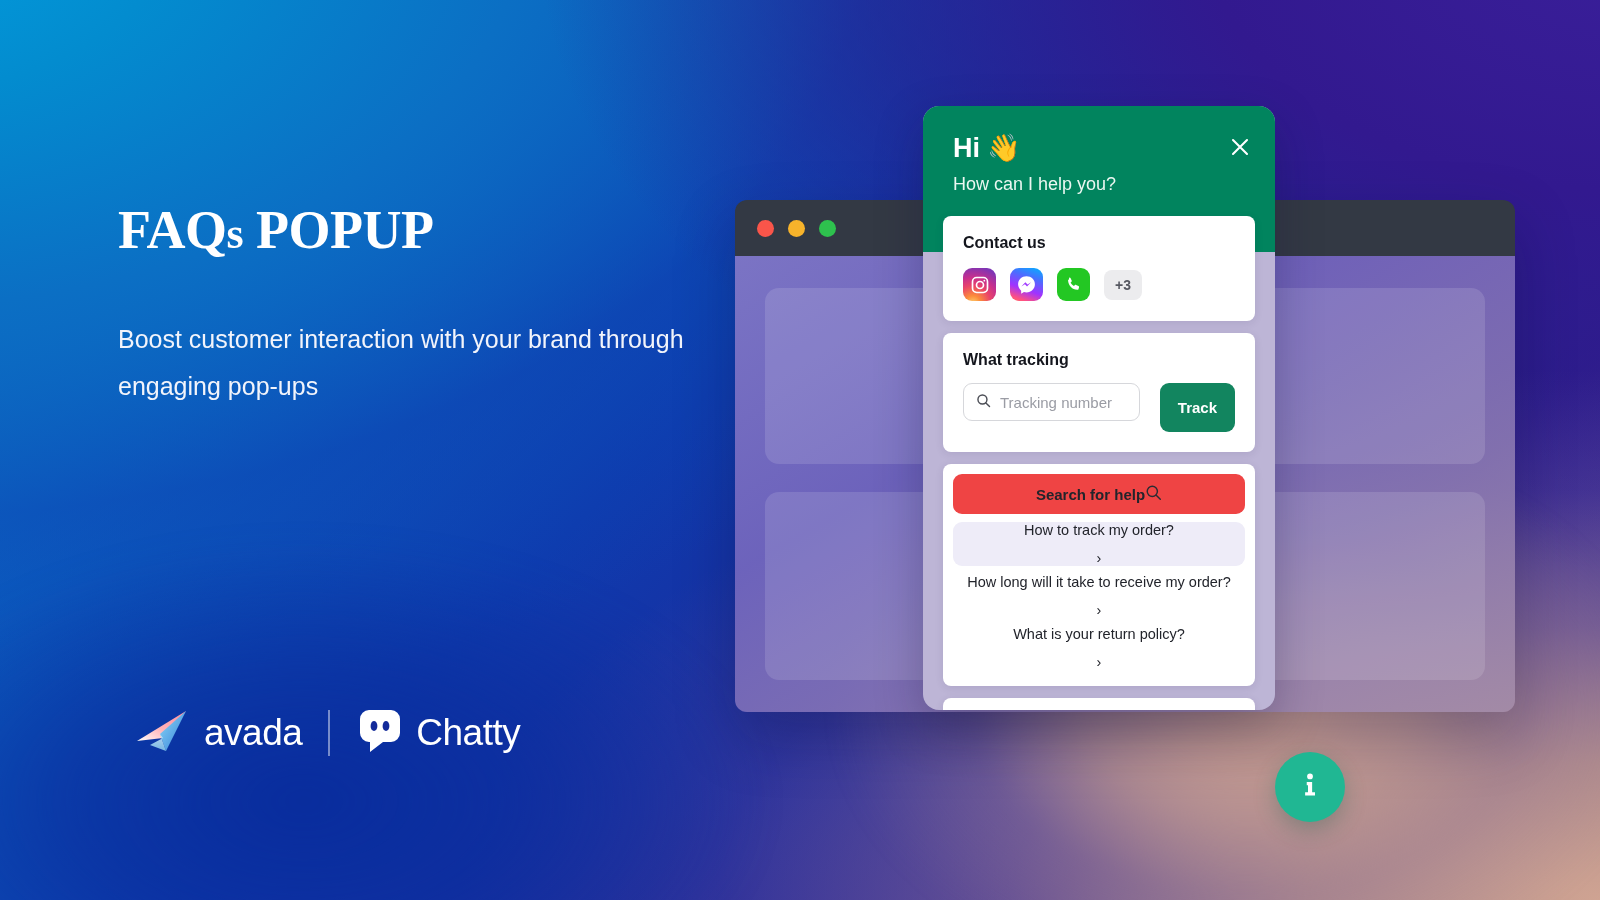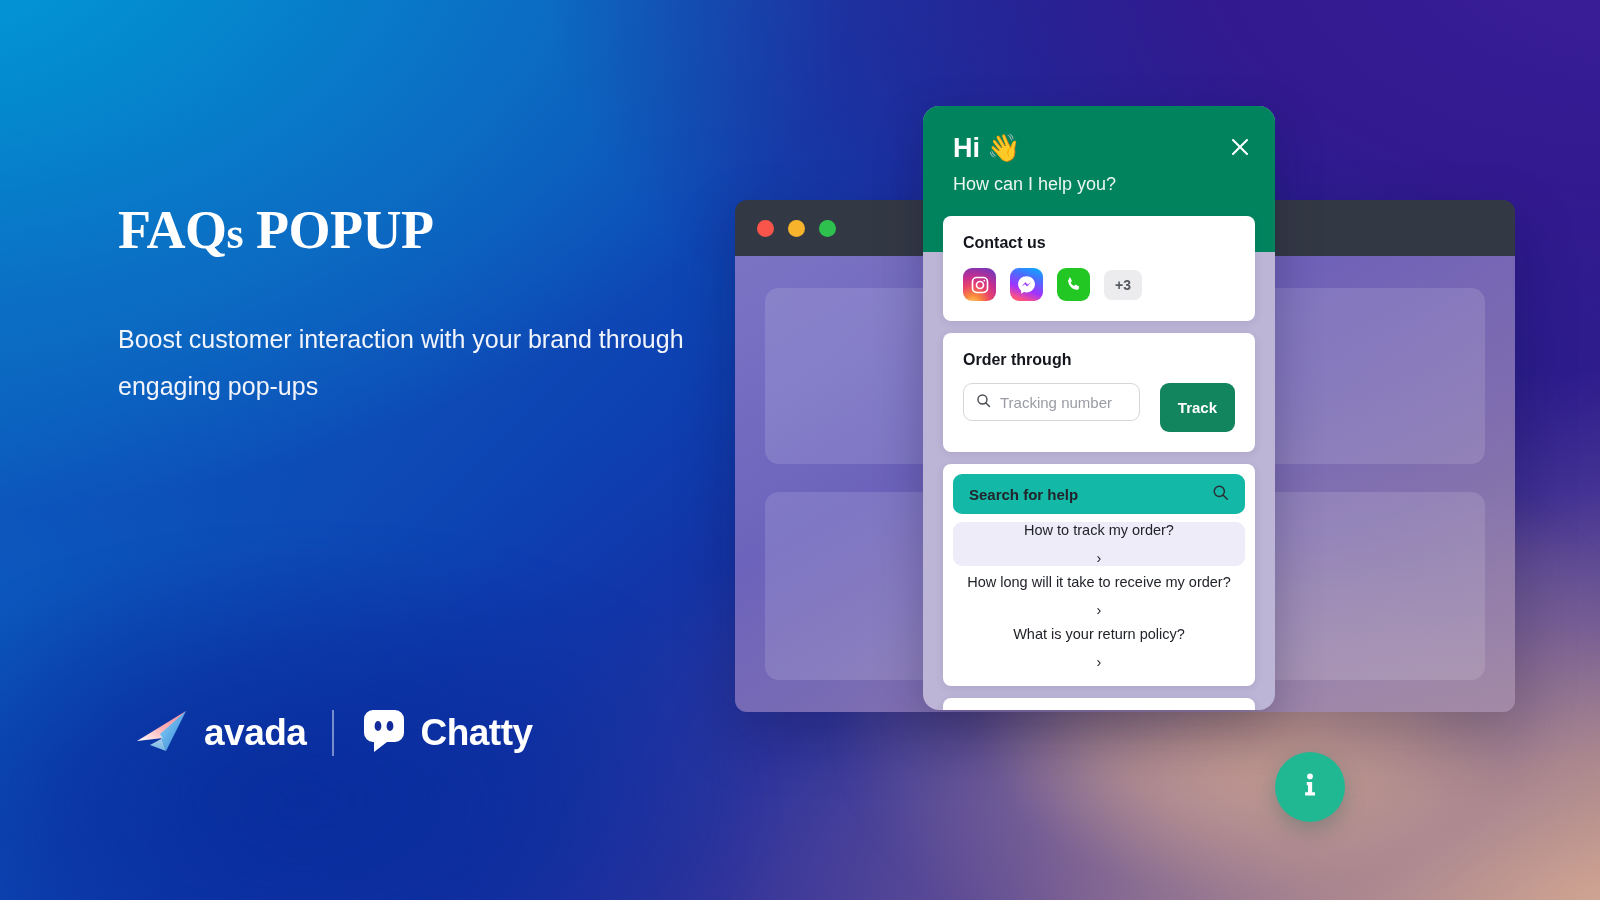--- a/index.html
+++ b/index.html
@@ -45,21 +45,21 @@
     margin-top:48px;
     color:#f2f4fb; font-size:25px; line-height:47px; font-weight:400;
   }
 
   
   .brands {
     position:absolute; left:136px; top:708px;
     display:flex; align-items:center; gap:26px;
   }
   .brand { display:flex; align-items:center; gap:12px; }
-  .brand-word { color:#fff; font-size:37px; font-weight:700; letter-spacing:-0.5px; }
+  .brand-word { color:#fff; font-size:37px; font-weight:400; letter-spacing:-0.5px; }
   .brand-divider { width:2px; height:46px; background:rgba(255,255,255,0.45); }
 
   
   .browser {
     position:absolute; left:735px; top:200px;
     width:780px; height:512px;
     border-radius:12px;
     overflow:hidden;
     box-shadow:0 24px 60px rgba(10,10,50,0.28);
   }
@@ -135,22 +135,22 @@
     padding:0 12px; height:38px; background:#fff;
   }
   .track-input .ph { color:#9a9ca4; font-size:15px; }
   .track-btn {
     background:#12855f; color:#fff; font-size:15px; font-weight:700;
     border:none; border-radius:9px; padding:16px 18px; cursor:pointer;text-align:center;
   }
 
   .faq-card { padding:10px 10px 16px 10px; }
   .search-row {
-    display:flex; align-items:center; justify-content:space-between;
-    background:#14b8a6; border-radius:9px;
+    display:flex; align-items:center; justify-content:center;
+    background:#ef4444; border-radius:9px;
     padding:0 16px; height:40px; cursor:pointer;
   }
   .search-row span { font-size:15px; font-weight:700; color:#22242b; }
   .faq-item {
     display:flex; align-items:center; justify-content:space-between;
     padding:0 14px; height:44px; margin-top:8px;
     border-radius:9px; cursor:pointer;flex-direction:column;
   }
   .faq-item.active { background:#eeecf8; }
   .faq-item span { font-size:14.5px; color:#22242b; }
@@ -272,21 +272,21 @@
         <span class="soc ph">
           <svg width="19" height="19" viewBox="0 0 24 24" fill="#fff">
             <path d="M6.7 3.2c.7-.2 1.4.1 1.7.8l1.3 2.9c.3.6.1 1.3-.4 1.8l-1 .9c.9 1.9 2.4 3.4 4.3 4.3l.9-1c.5-.5 1.2-.7 1.8-.4l2.9 1.3c.7.3 1 1 .8 1.7l-.6 2.1c-.2.7-.9 1.2-1.6 1.1C10.2 18.1 5.9 13.8 5.1 7.2c-.1-.7.3-1.4 1-1.6l.6-2.4Z"></path>
           </svg>
         </span>
         <span class="soc-more">+3</span>
       </div>
     </div>
 
     <div class="card track-card">
-      <div class="card-title">Order through</div>
+      <div class="card-title">What tracking</div>
       <div class="track-row">
         <div class="track-input">
           <span>
             <svg width="15" height="15" viewBox="0 0 20 20" fill="none" stroke="#4b4d55" stroke-width="1.9">
               <circle cx="8.6" cy="8.6" r="6"></circle>
                 <path d="M13.2 13.2 L18 18" stroke-linecap="round"></path>
             </svg>
           </span>
           <span class="ph">Tracking number</span>
         </div>

